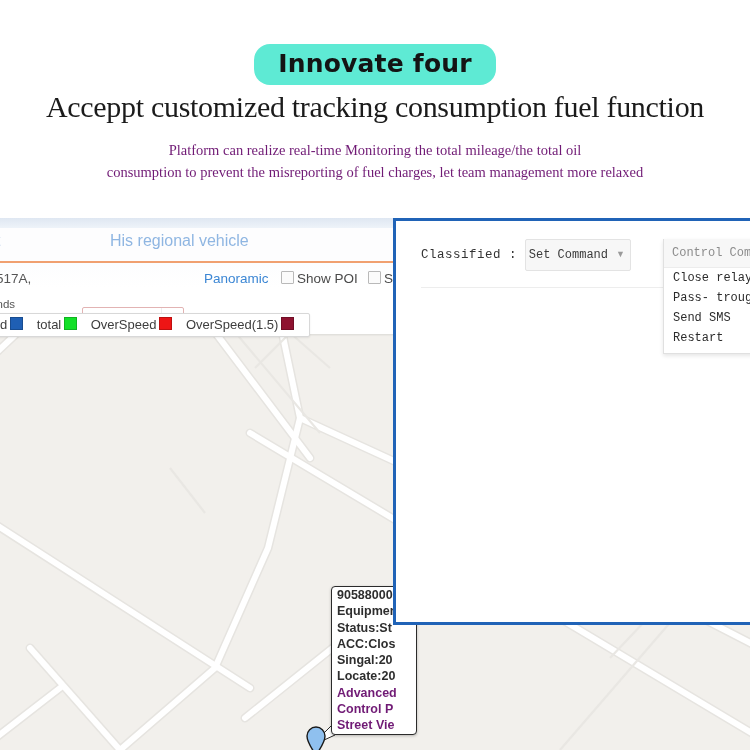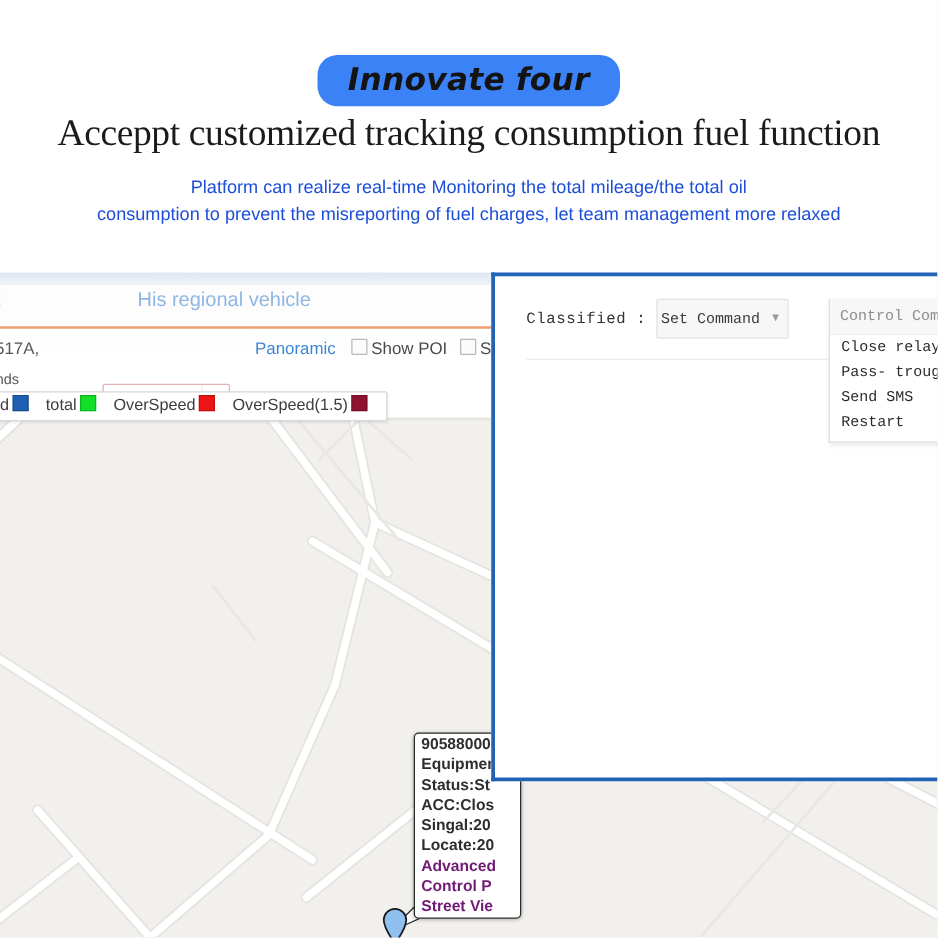--- a/index.html
+++ b/index.html
@@ -23,22 +23,22 @@
   #main-title{
     position:absolute;left:0;top:90px;width:750px;text-align:center;
     font-family:"Liberation Serif", serif;
     font-size:30px;color:#1b1b1b;font-weight:400;
     letter-spacing:-0.3px;
     white-space:nowrap;
   }
 
   #subtitle{
     position:absolute;left:0;top:139px;width:750px;text-align:center;
-    color:#1d4ed8;font-size:14.5px;line-height:22px;
-    font-family:Liberation Sans, sans-serif;
+    color:#701a75;font-size:14.5px;line-height:22px;
+    font-family:Liberation Serif, serif;
   }
   #subtitle div{white-space:nowrap;}
 
   
   #map-shot{
     position:absolute;left:0;top:218px;width:750px;height:532px;
     overflow:hidden;z-index:10;
   }
 
   
@@ -169,21 +169,21 @@
     font-size:12px;line-height:20px;color:#2b2b2b;padding-left:9px;
     font-family:"Liberation Mono", monospace;white-space:nowrap;
   }
 </style>
 </head>
 <body>
 
 <div id="header">
 
   <div id="badge-wrap">
-    <span id="badge" style="background: #3b82f6; font-style: italic;">Innovate four</span>
+    <span id="badge" style="background: #5eead4;">Innovate four</span>
   </div>
 
   <div id="main-title">Acceppt customized tracking consumption fuel function</div>
 
   <div id="subtitle">
     <div>Platform can realize real-time Monitoring  the total mileage/the total oil</div>
     <div>consumption to prevent the misreporting of fuel charges, let team management more relaxed</div>
   </div>
 
 </div>

